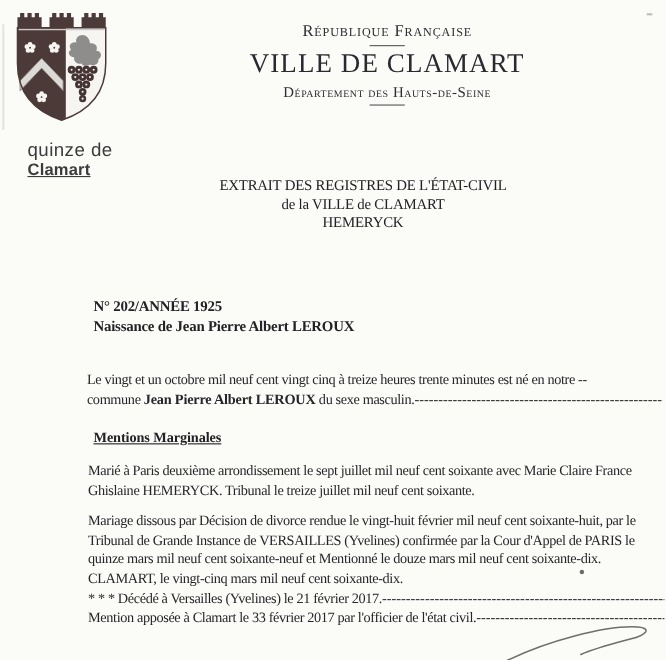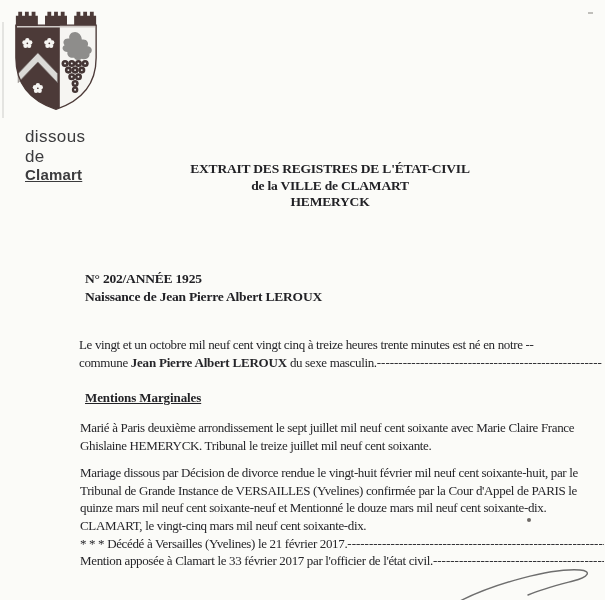--- a/index.html
+++ b/index.html
@@ -19,21 +19,21 @@
 
   
   .head-center { position:absolute; left:122px; top:21px; width:460px; text-align:center; }
   .republic { font-variant:small-caps; font-size:15px; letter-spacing:.8px; color:#2e2e33; }
   .rule { width:32px; border-top:1.4px solid #55555a; margin:3px auto 2px auto; }
   .city { font-size:24.5px; letter-spacing:1px; margin-top:1px; color:#292930; }
   .dept { font-variant:small-caps; font-size:13.5px; letter-spacing:.5px; margin-top:4px; color:#2e2e33; }
 
   
   .doc-title { position:absolute; left:60px; top:161px; width:540px; text-align:center;
-               font-weight:bold; font-size:13.5px; letter-spacing:-0.2px; line-height:16.5px; color:#222226; }
+               font-weight:normal; font-size:13.5px; letter-spacing:-0.2px; line-height:16.5px; color:#222226; }
 
   
   .record { position:absolute; left:85px; top:270px; font-weight:bold; font-size:13.5px;
             letter-spacing:-0.2px; line-height:18px; color:#222226; }
 
   
   .btxt { font-size:13px; letter-spacing:-0.35px; line-height:17.6px; color:#26262a; position:absolute; }
   .line { white-space:nowrap; }
   .clip { overflow:hidden; }
   .birth   { left:79px; top:336px; width:523px; }
@@ -132,25 +132,32 @@
           <circle cx="66.5" cy="72" r="1"></circle>
             <circle cx="73.5" cy="72" r="1"></circle>
           <circle cx="70" cy="79" r="1"></circle>
             <circle cx="70" cy="85.5" r="1"></circle>
         </g>
       </g>
 
       <path d="M8,18 H92 V52 C92,82 74,98 50,106 C26,98 8,82 8,52 Z" fill="none" stroke="#4c3a38" stroke-width="1.4"></path>
     </svg>
     <div class="logo-text">
-      <div class="l1">dissous de</div>
+      <div class="l1">quinze de</div>
       <div class="l2">Clamart</div>
     </div>
   </div>
 
+  <div class="head-center">
+    <div class="republic">République Française</div>
+    <div class="rule"></div>
+    <div class="city">VILLE DE CLAMART</div>
+    <div class="dept">Département des Hauts-de-Seine</div>
+    <div class="rule"></div>
+  </div>
 
   <div class="doc-title">
     <div>EXTRAIT DES REGISTRES DE L'ÉTAT-CIVIL</div>
     <div>de la VILLE de CLAMART</div>
     <div>HEMERYCK</div>
   </div>
 
   <div class="record">
     <div>N° 202/ANNÉE 1925</div>
     <div>Naissance de Jean Pierre Albert LEROUX</div>

